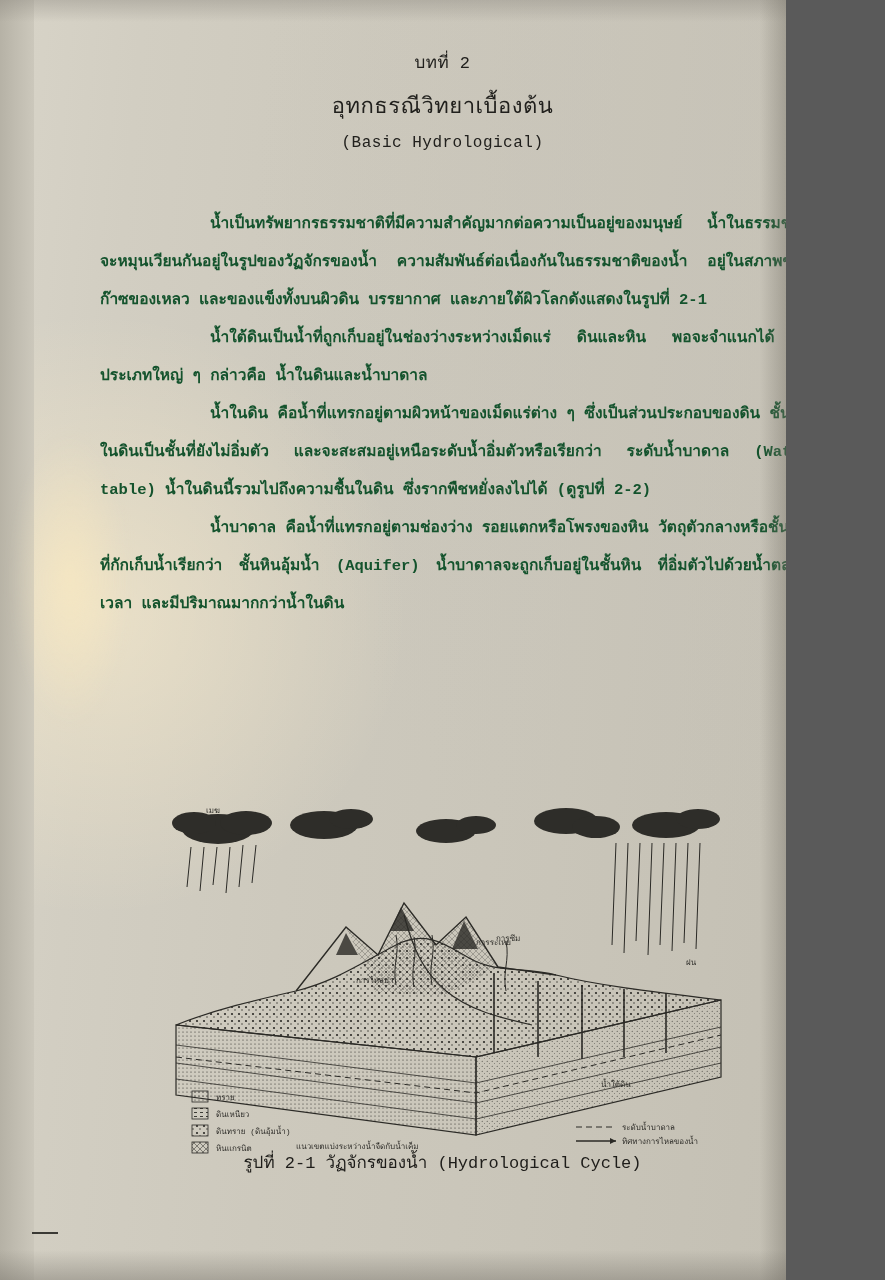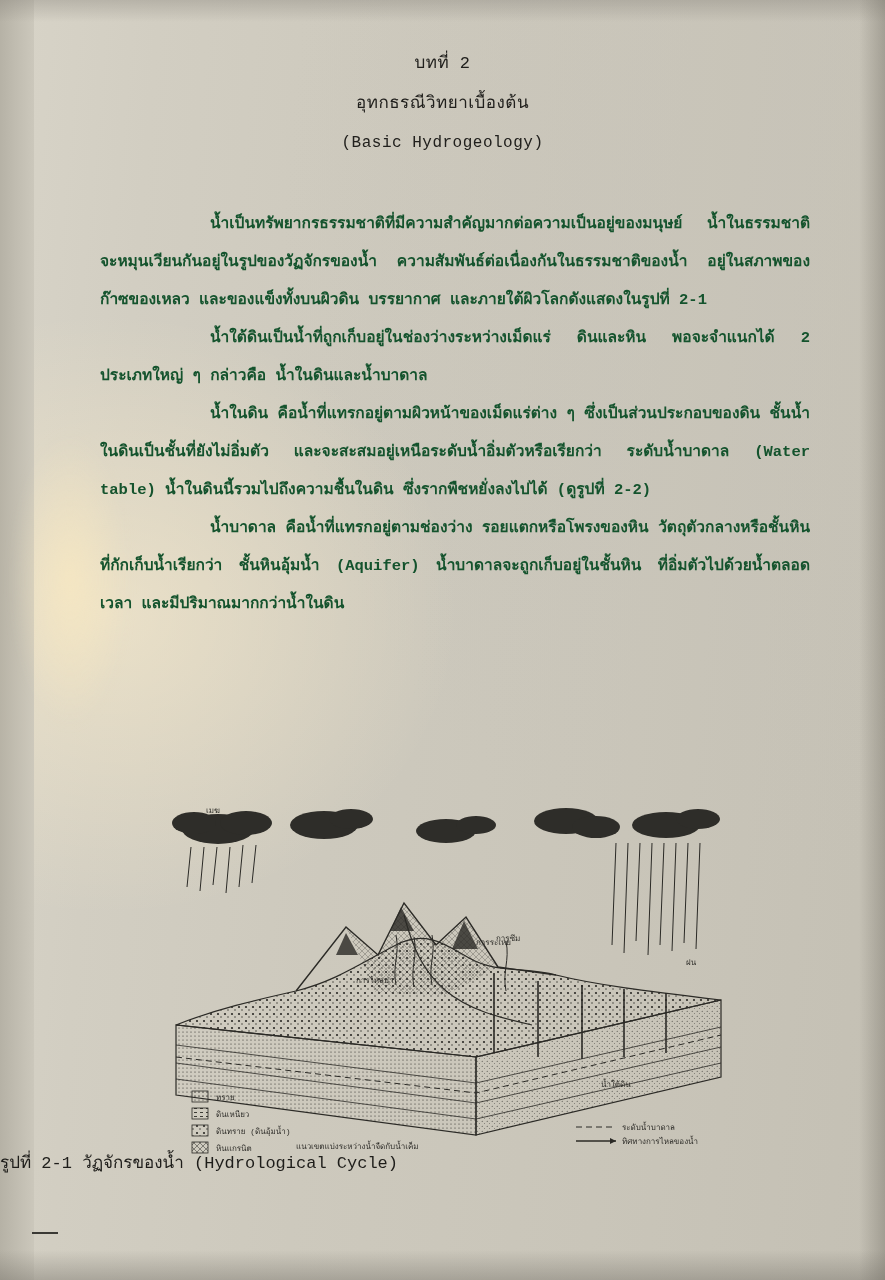--- a/index.html
+++ b/index.html
@@ -2,21 +2,21 @@
 <html><head>
 <meta charset="utf-8">
 <style>
   html, body {
     margin: 0;
     padding: 0;
     background: #5a5a5a;
   }
   .page {
     position: relative;
-    width: 885px;
+    width: 786px;
     height: 1280px;
     overflow: hidden;
     background: #c9c5bb;
     font-family: "Liberation Mono", monospace;
   }
   
   .paper {
     position: absolute;
     inset: 0;
     background:
@@ -66,21 +66,21 @@
     height: 1280px;
     color: #21201d;
   }
 
   .heading {
     text-align: center;
     font-size: 17px;
     letter-spacing: 0.5px;
   }
   .h-chapter { position: absolute; left: 0; right: 0; top: 48px; }
-  .h-title   { position: absolute; left: 0; right: 0; top: 88px; font-size: 17px; }
+  .h-title   { position: absolute; left: 0; right: 0; top: 88px; font-size: 22px; }
   .h-sub     { position: absolute; left: 0; right: 0; top: 134px; font-size: 16px; }
 
   .body-text {
     position: absolute;
     left: 100px;
     right: 75px;
     top: 205px;
     font-size: 15.5px;
     line-height: 38px;
     text-align: justify;
@@ -101,20 +101,21 @@
     position: absolute;
     left: 146px;
     top: 795px;
     width: 600px;
     height: 360px;
   }
   .fig-caption {
     position: absolute;
     left: 0; right: 0;
     top: 1148px;
+    text-align: center;
     font-size: 17px;
     color: #1e1d1a;
   }
   .bottom-mark {
     position: absolute;
     left: 32px;
     top: 1232px;
     width: 26px;
     height: 2px;
     background: #3a3934;
@@ -126,21 +127,21 @@
 
 <div class="page">
   <div class="paper"></div>
   <div class="binding"></div>
   <div class="stain"></div>
 
   <div class="content">
 
     <div class="heading h-chapter">บทที่ 2</div>
     <div class="heading h-title">อุทกธรณีวิทยาเบื้องต้น</div>
-    <div class="heading h-sub">(Basic Hydrogeology)</div>
+    <div class="heading h-sub">(Basic Hydrological)</div>
 
     <div class="body-text">
       <p class="para"><span class="indent"></span><span>น้ำเป็นทรัพยากรธรรมชาติที่มีความสำคัญมากต่อความเป็นอยู่ของมนุษย์  น้ำในธรรมชาติจะหมุนเวียนกันอยู่ในรูปของวัฏจักรของน้ำ  ความสัมพันธ์ต่อเนื่องกันในธรรมชาติของน้ำ อยู่ในสภาพของก๊าซของเหลว และของแข็งทั้งบนผิวดิน บรรยากาศ และภายใต้ผิวโลกดังแสดงในรูปที่ 2-1</span></p>
       <p class="para"><span class="indent"></span><span>น้ำใต้ดินเป็นน้ำที่ถูกเก็บอยู่ในช่องว่างระหว่างเม็ดแร่  ดินและหิน  พอจะจำแนกได้ 2 ประเภทใหญ่ ๆ กล่าวคือ  น้ำในดินและน้ำบาดาล</span></p>
       <p class="para"><span class="indent"></span><span>น้ำในดิน  คือน้ำที่แทรกอยู่ตามผิวหน้าของเม็ดแร่ต่าง ๆ ซึ่งเป็นส่วนประกอบของดิน ชั้นน้ำในดินเป็นชั้นที่ยังไม่อิ่มตัว และจะสะสมอยู่เหนือระดับน้ำอิ่มตัวหรือเรียกว่า ระดับน้ำบาดาล (Water table) น้ำในดินนี้รวมไปถึงความชื้นในดิน ซึ่งรากพืชหยั่งลงไปได้ (ดูรูปที่ 2-2)</span></p>
       <p class="para"><span class="indent"></span><span>น้ำบาดาล  คือน้ำที่แทรกอยู่ตามช่องว่าง  รอยแตกหรือโพรงของหิน  วัตถุตัวกลางหรือชั้นหินที่กักเก็บน้ำเรียกว่า  ชั้นหินอุ้มน้ำ  (Aquifer)  น้ำบาดาลจะถูกเก็บอยู่ในชั้นหิน ที่อิ่มตัวไปด้วยน้ำตลอดเวลา และมีปริมาณมากกว่าน้ำในดิน</span></p>
     </div>
 
     <div class="figure">
       <svg width="600" height="360" viewBox="0 0 600 360">

